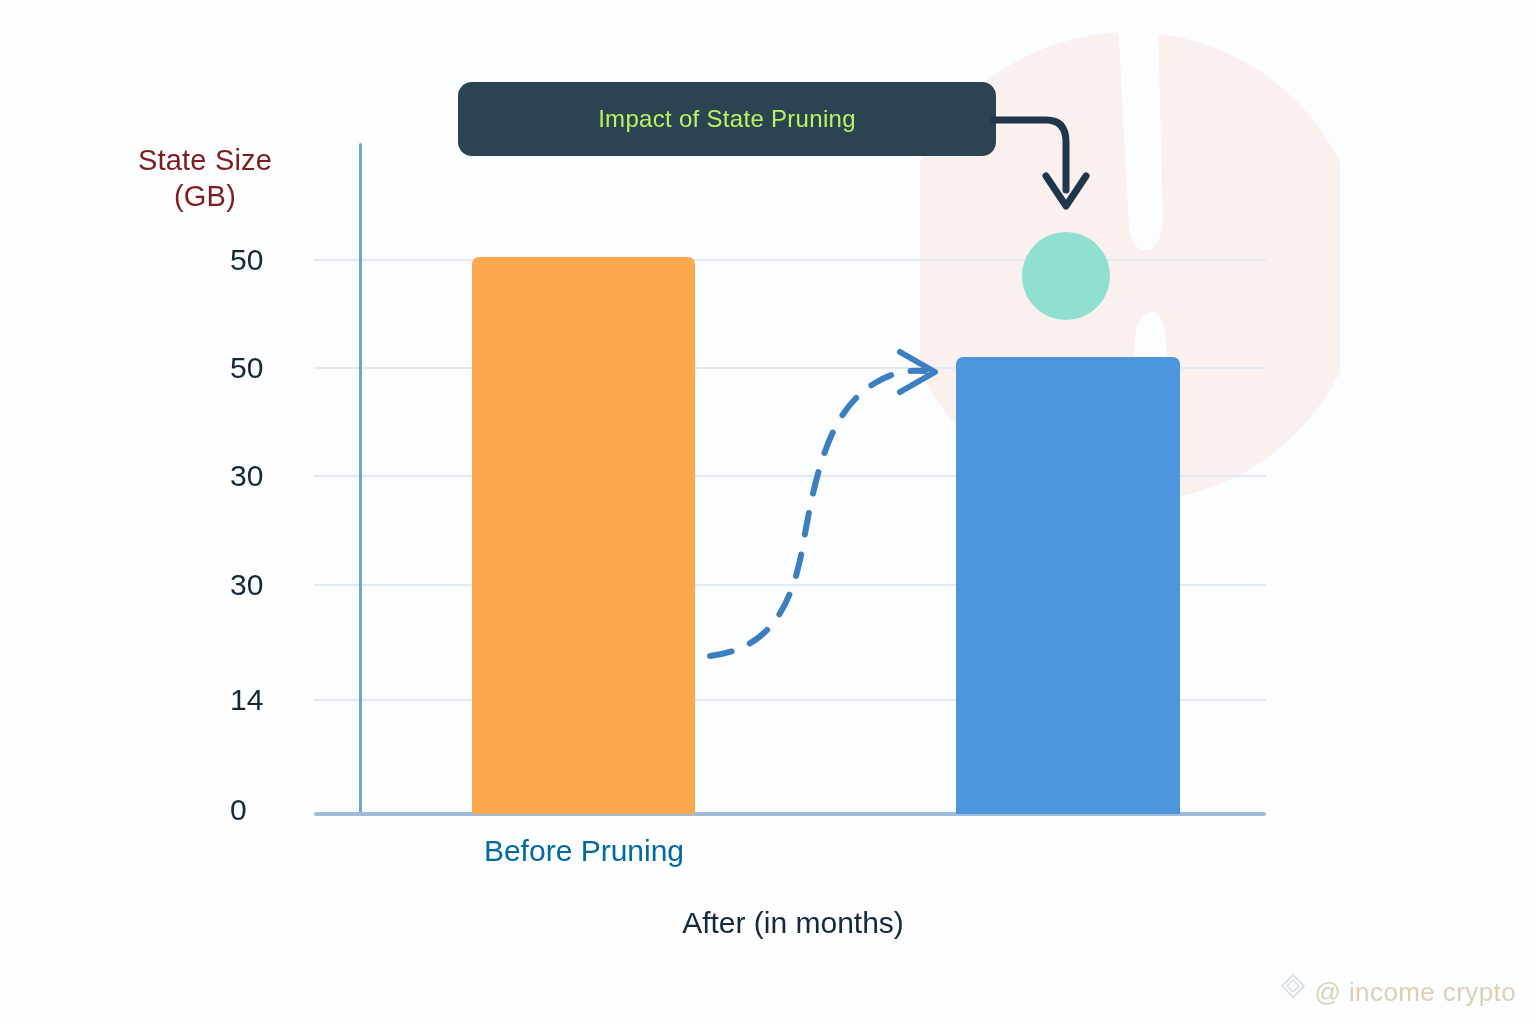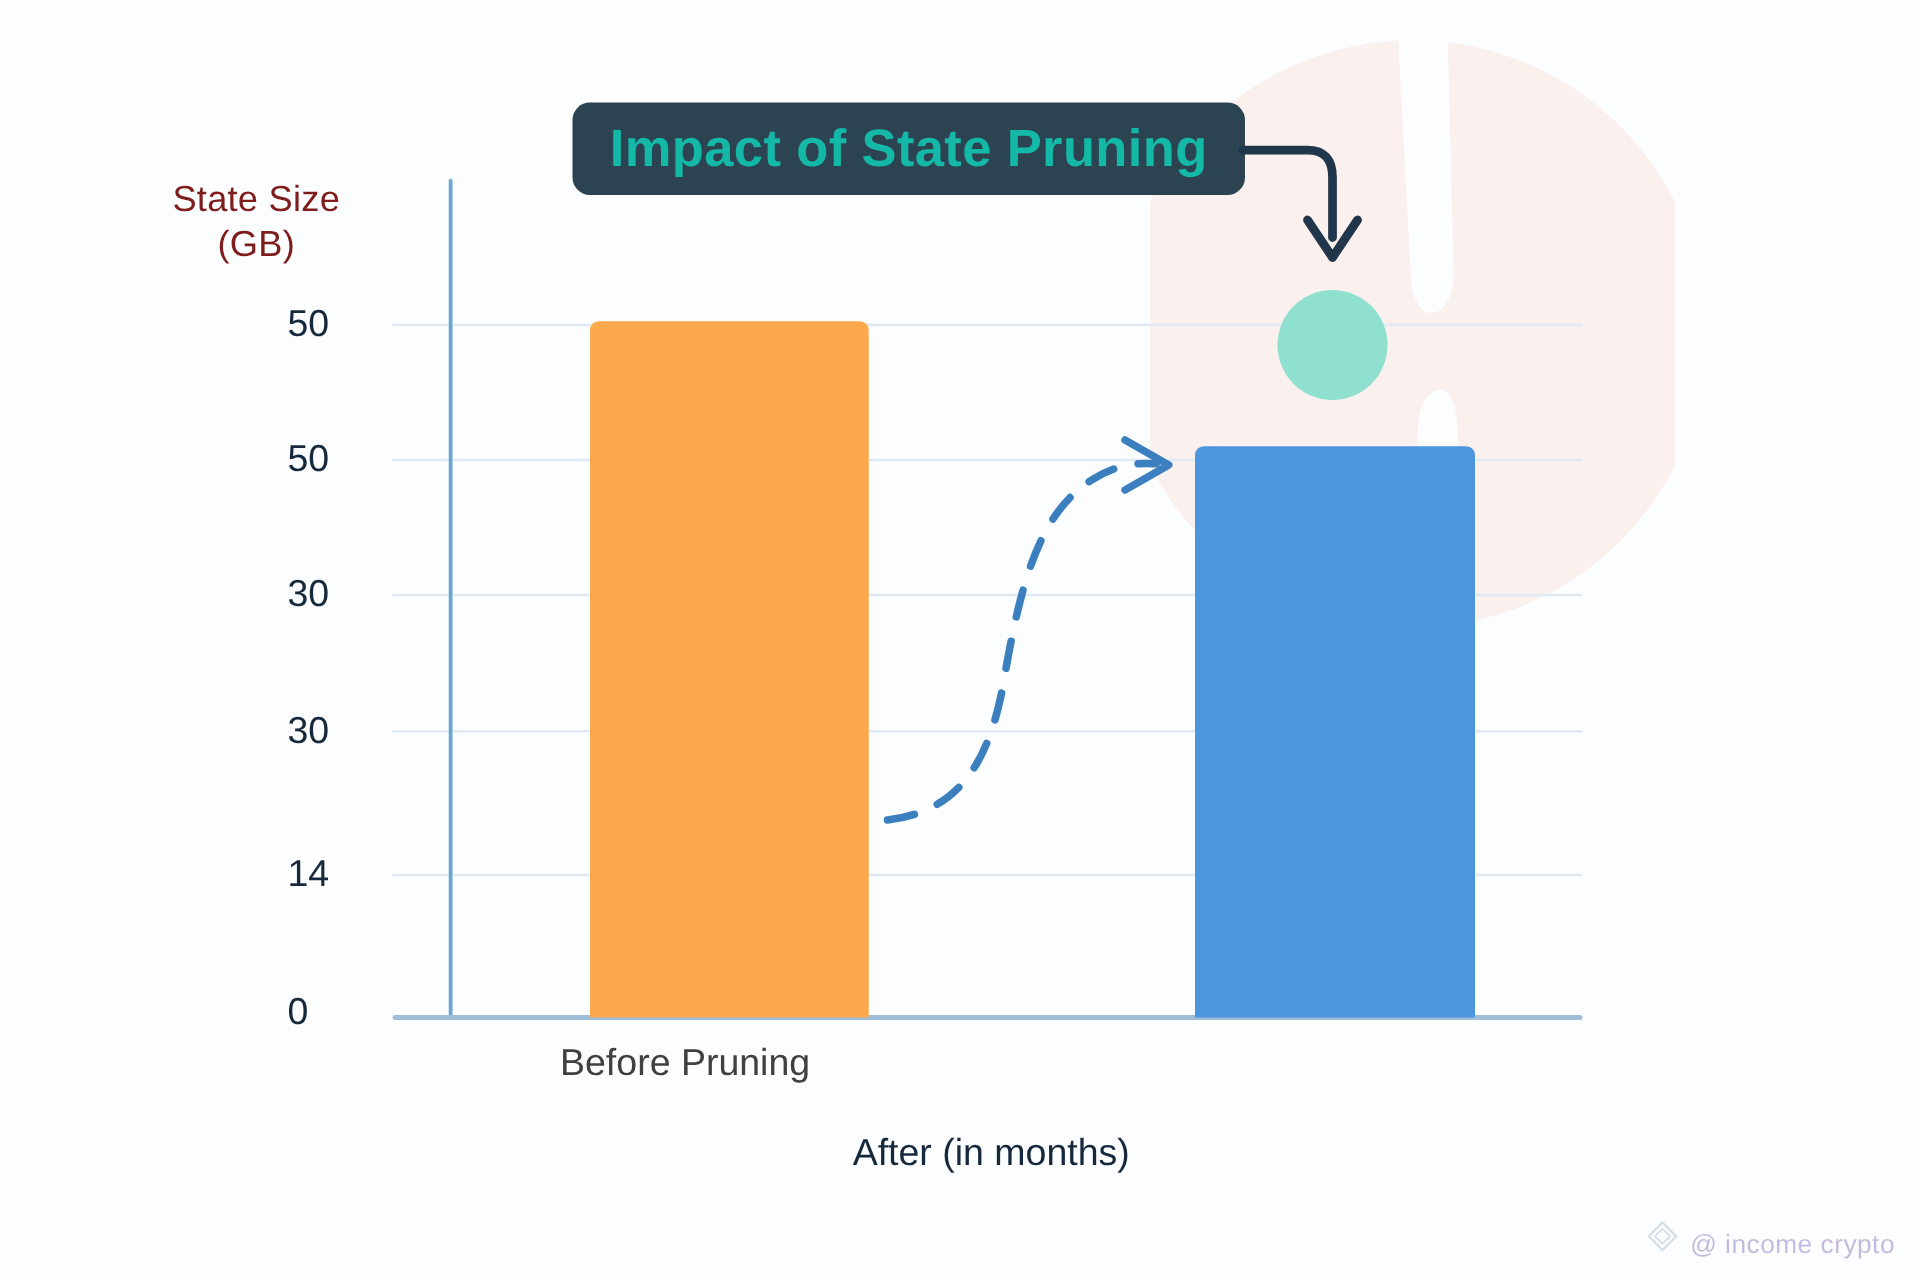--- a/index.html
+++ b/index.html
@@ -66,23 +66,23 @@
   .tick-label {
     position: absolute;
     width: 70px;
     text-align: left;
     font-size: 30px;
     color: #16283c;
     left: 230px;
   }
   .cat-label {
     position: absolute;
-    text-align: left;
+    text-align: center;
     font-size: 30px;
-    color: #404040;
+    color: #0369a1;
     top: 834px;
   }
   #x-axis-title {
     left: 468px;
     top: 906px;
     width: 650px;
     text-align: center;
     font-size: 30px;
     color: #16283c;
   }
@@ -109,25 +109,24 @@
     top: 82px;
     width: 538px;
     height: 74px;
     background: #2c4352;
     border-radius: 14px;
     display: flex;
     align-items: center;
     justify-content: center;
   }
   #title-callout-text {
-    color: #14b8a6;
-    font-size: 42px;
+    color: #bef264;
+    font-size: 24px;
     letter-spacing: .3px;
     white-space: nowrap;
-    font-weight: bold;
   }
 
   
   #elbow-arrow, #curve-arrow {
     left: 0; top: 0; width: 1536px; height: 1024px;
     pointer-events: none;
   }
 
   
   #highlight-dot {
@@ -142,22 +141,22 @@
   
   #watermark {
     right: 20px;
     bottom: 16px;
     display: flex;
     align-items: center;
     gap: 9px;
     opacity: .30;
   }
   #watermark-text {
-    font-size: 21px;
-    color: #4c1d95;
+    font-size: 26px;
+    color: #a16207;
     letter-spacing: .4px;
     white-space: nowrap;
     margin-top: 14px;
   }
 </style>
 </head>
 <body>
 
 <div id="stage">
 

